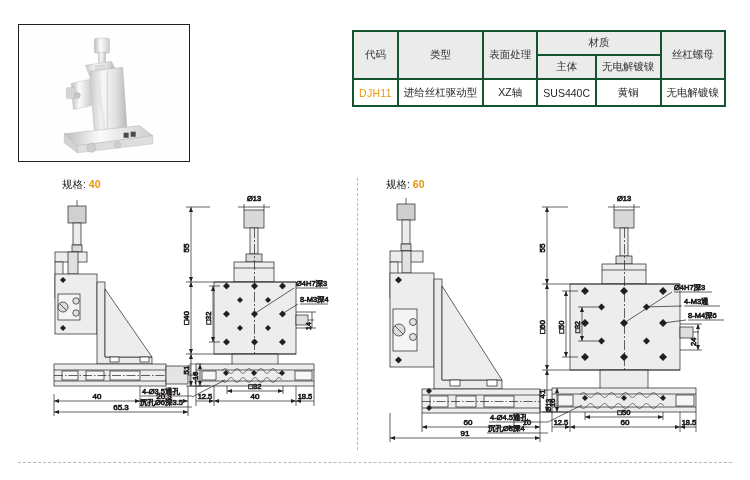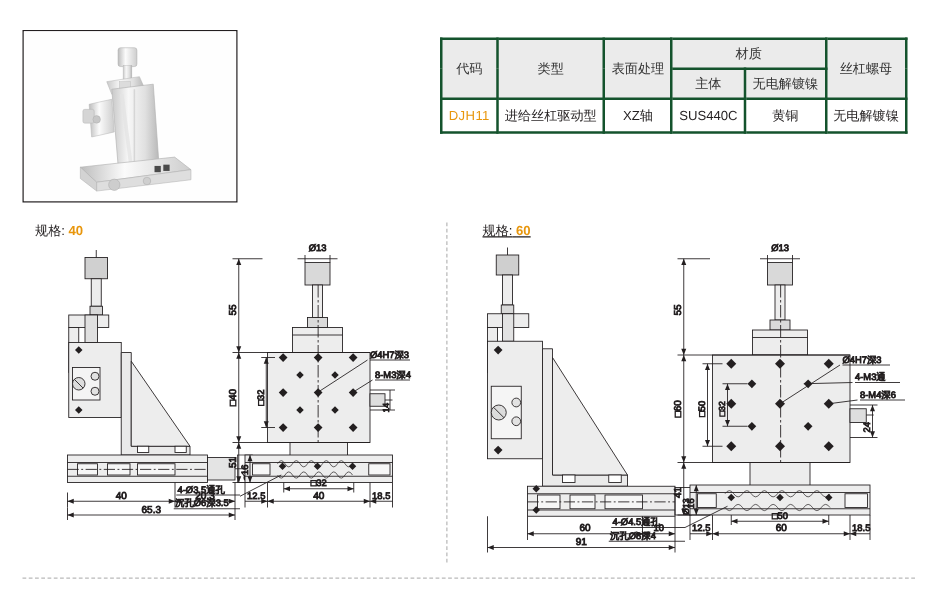--- a/index.html
+++ b/index.html
@@ -118,21 +118,21 @@
         <td>黄铜</td>
         <td>无电解镀镍</td>
       </tr>
     </tbody>
   </table>
 
   <div class="draw-area">
 
     <div class="divider-v"></div>
 
-    <div class="spec-label" style="left:28px;top:8px;">
+    <div class="spec-label" style="left:62px;top:8px;">
       <span>规格:</span>
       <span class="val">40</span>
     </div>
 
     <svg width="340" height="270" viewBox="0 0 340 270" style="position:absolute;left:10px;top:24px;">
       <g stroke="#231f20" fill="none" stroke-width="0.7">
 
         <g>
 
           <rect x="58" y="12" width="18" height="17" fill="#d0d0d0"></rect>
@@ -310,21 +310,21 @@
 
           <line x1="215" y1="186" x2="182" y2="203"></line>
           <text class="dtxt" x="132" y="200" font-size="7.5">4-Ø3.5通孔</text>
           <line x1="131" y1="202" x2="182" y2="202"></line>
           <text class="dtxt" x="130" y="211" font-size="7.5">沉孔Ø6深3.5</text>
           <line x1="129" y1="213" x2="182" y2="213"></line>
         </g>
       </g>
     </svg>
 
-    <div class="spec-label" style="left:386px;top:8px;text-decoration:underline;">
+    <div class="spec-label" style="left:386px;top:8px;">
       <span>规格:</span>
       <span class="val">60</span>
     </div>
 
     <svg width="370" height="280" viewBox="0 0 370 280" style="position:absolute;left:372px;top:24px;">
       <g stroke="#231f20" fill="none" stroke-width="0.7">
 
         <g>
           <rect x="25" y="10" width="18" height="16" fill="#cfcfcf"></rect>
           <line x1="34" y1="4" x2="34" y2="10"></line>

